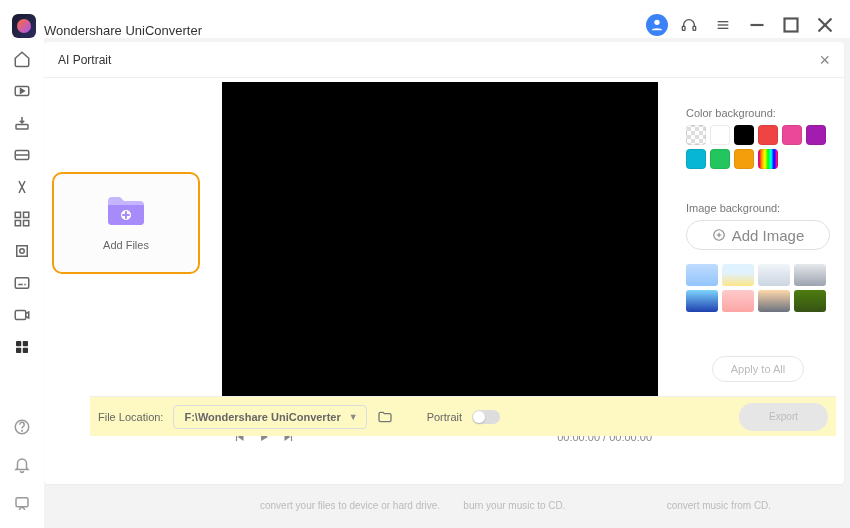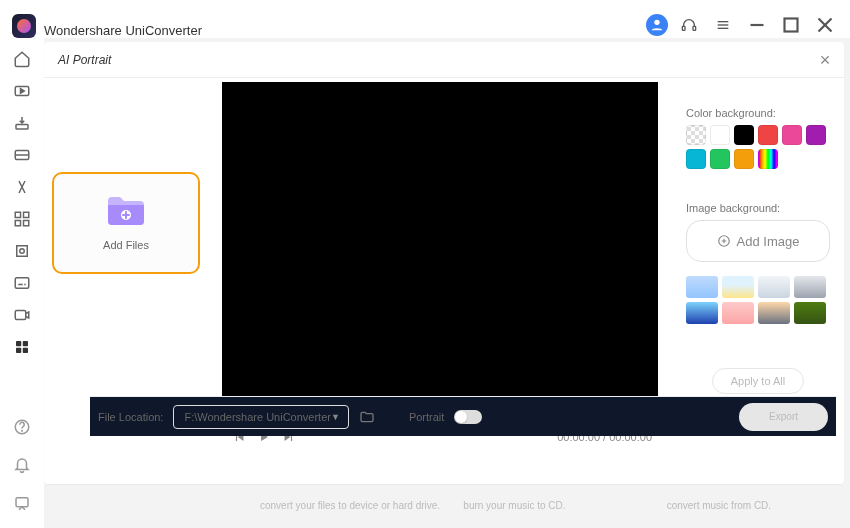--- a/index.html
+++ b/index.html
@@ -17,21 +17,21 @@
 
 .app-body { display: flex; height: 490px; }
 .sidebar-left { width: 44px; background: #fff; display: flex; flex-direction: column; align-items: center; padding-top: 6px; }
 .sidebar-icon { width: 32px; height: 30px; display: flex; align-items: center; justify-content: center; cursor: pointer; color: #666; margin-bottom: 2px; border-radius: 6px; }
 .sidebar-icon.active { color: #333; }
 .sidebar-icon svg { width: 18px; height: 18px; }
 .sidebar-bottom { margin-top: auto; display: flex; flex-direction: column; align-items: center; padding-bottom: 8px; gap: 6px;}
 .sidebar-bottom .sidebar-icon { color: #999; }
 
 .main-panel { flex: 1; background: #fff; margin: 4px 6px 44px 0; border-radius: 4px; position: relative; display: flex; flex-direction: column; box-shadow: 0 1px 2px rgba(0,0,0,.04); }
-.panel-header { height: 36px; display: flex; align-items: center; padding: 0 14px; font-size: 12px; color: #333; border-bottom: 1px solid #eee; font-style: italic; }
+.panel-header { height: 36px; display: flex; align-items: center; padding: 0 14px; font-size: 12px; color: #333; border-bottom: 1px solid #eee; }
 .panel-header .close { margin-left: auto; cursor: pointer; color: #888; font-size: 18px; line-height: 1; }
 
 .panel-body { flex: 1; display: flex; overflow: hidden; }
 
 .left-drop { width: 156px; padding: 8px; position: relative; }
 .add-files-card { width: 148px; height: 102px; border: 2px solid #f59e0b; border-radius: 10px; display: flex; flex-direction: column; align-items: center; justify-content: center; cursor: pointer; background: #fcfcfd; margin-top: 86px; }
 .folder-icon-wrap { position: relative; margin-bottom: 8px; }
 .folder-icon { width: 40px; height: 32px; }
 .add-files-label { font-size: 11px; color: #666; }
 
@@ -43,28 +43,28 @@
 .play-btn { width: 24px; height: 24px; display: flex; align-items: center; justify-content: center; cursor: pointer; color: #888; }
 .play-btn svg { width: 14px; height: 14px; }
 .time { margin-left: auto; font-size: 11px; color: #888; }
 
 .right-side { width: 164px; padding: 10px 14px 10px 6px; font-size: 11px; color: #666; display: flex; flex-direction: column; }
 .section-label { margin-bottom: 6px; color: #777; font-size: 11px; margin-top: 19px; }
 .swatch-row { display: flex; flex-wrap: wrap; gap: 4px; margin-bottom: 14px; }
 .swatch { width: 20px; height: 20px; border-radius: 4px; cursor: pointer; border: 1px solid rgba(0,0,0,.08); }
 .swatch.checker { background: repeating-conic-gradient(#ddd 0 25%, #fff 0 50%) 0/8px 8px; }
 .swatch.rainbow { background: linear-gradient(90deg, red, orange, yellow, lime, cyan, blue, magenta); }
-.add-image-btn { height: 42px; border: 1px solid #e0e0e0; border-radius: 15px; display: flex; align-items: center; justify-content: center; gap: 6px; cursor: pointer; margin-bottom: 14px; color: #888; font-size: 13px; }
+.add-image-btn { height: 30px; border: 1px solid #e0e0e0; border-radius: 15px; display: flex; align-items: center; justify-content: center; gap: 6px; cursor: pointer; margin-bottom: 14px; color: #888; font-size: 15px; }
 .thumb-grid { display: flex; flex-wrap: wrap; gap: 4px; }
 .thumb { width: 32px; height: 22px; border-radius: 3px; cursor: pointer; }
 .apply-btn { margin-top: 44px; height: 26px; border: 1px solid #e6e6e6; border-radius: 13px; display: flex; align-items: center; justify-content: center; color: #bbb; font-size: 11px; cursor: default; width: 92px; align-self: center; }
 
-.footer { position: absolute; left: 46px; right: 8px; bottom: 48px; height: 40px; display: flex; align-items: center; padding: 0 8px; background: #0f172a; font-size: 11px; color: #666; border-top: 1px solid #eee; }
+.footer { position: absolute; left: 46px; right: 8px; bottom: 48px; height: 40px; display: flex; align-items: center; padding: 0 8px; background: #fef9c3; font-size: 11px; color: #666; border-top: 1px solid #eee; }
 .footer .label { margin-right: 10px; }
-.footer .select { height: 24px; border: 1px solid #ddd; border-radius: 4px; padding: 0 8px 0 10px; display: flex; align-items: center; cursor: pointer; }
+.footer .select { height: 24px; border: 1px solid #ddd; border-radius: 4px; padding: 0 8px 0 10px; display: flex; align-items: center; gap: 8px; cursor: pointer; font-weight: bold; }
 .footer .chev { font-size: 9px; color: #888; }
 .footer .folder-btn { width: 24px; height: 24px; display: flex; align-items: center; justify-content: center; cursor: pointer; color: #777; margin-left: 6px; }
 .footer .preview-wrap { margin-left: 30px; display: flex; align-items: center; gap: 10px; }
 .toggle { width: 28px; height: 14px; background: #ddd; border-radius: 7px; position: relative; cursor: pointer; }
 .toggle-knob { width: 12px; height: 12px; background: #fff; border-radius: 50%; position: absolute; top: 1px; left: 1px; box-shadow: 0 1px 2px rgba(0,0,0,.2); }
 .export-btn { margin-left: auto; height: 28px; padding: 0 30px; background: #e6e6e6; color: #bbb; border-radius: 14px; display: flex; align-items: center; font-size: 10px; cursor: default; }
 
 .lower-strip { position: absolute; left: 160px; right: 0; bottom: 2px; height: 42px; display: flex; gap: 20px; font-size: 10px; color: #bbb; align-items: center; padding-left: 100px;}
 .lower-card { width: 200px; }
 </style>

